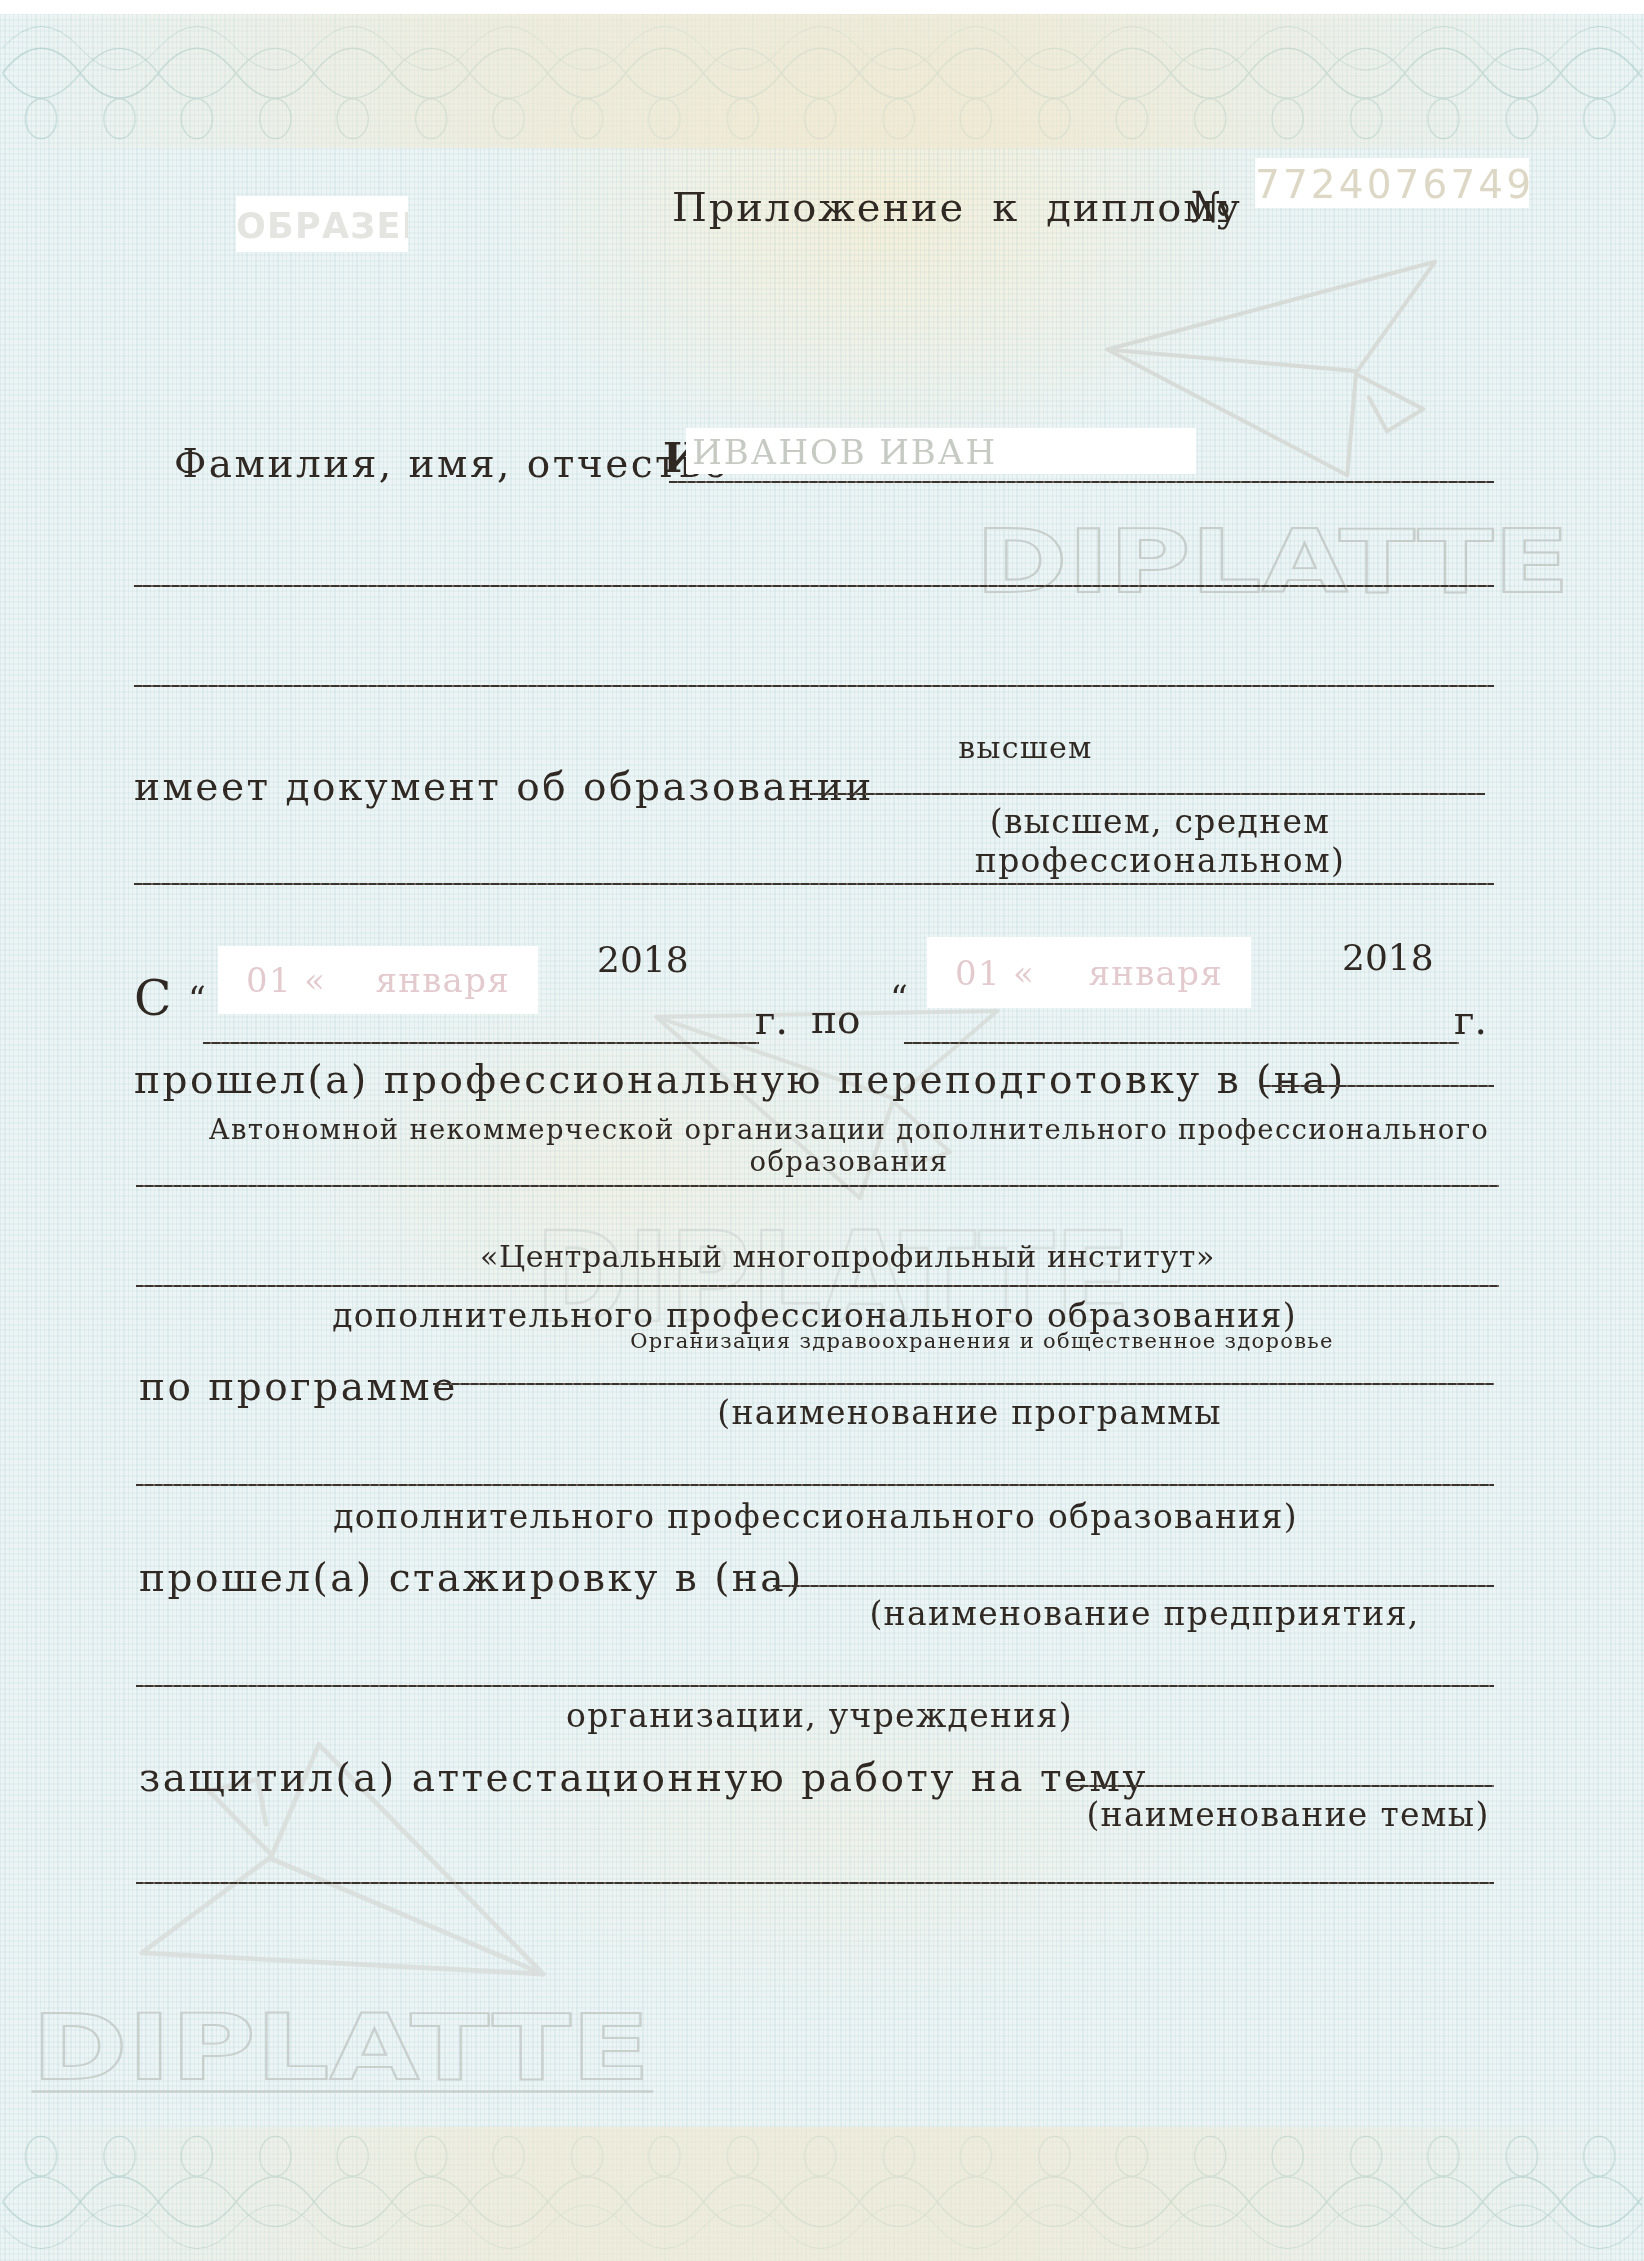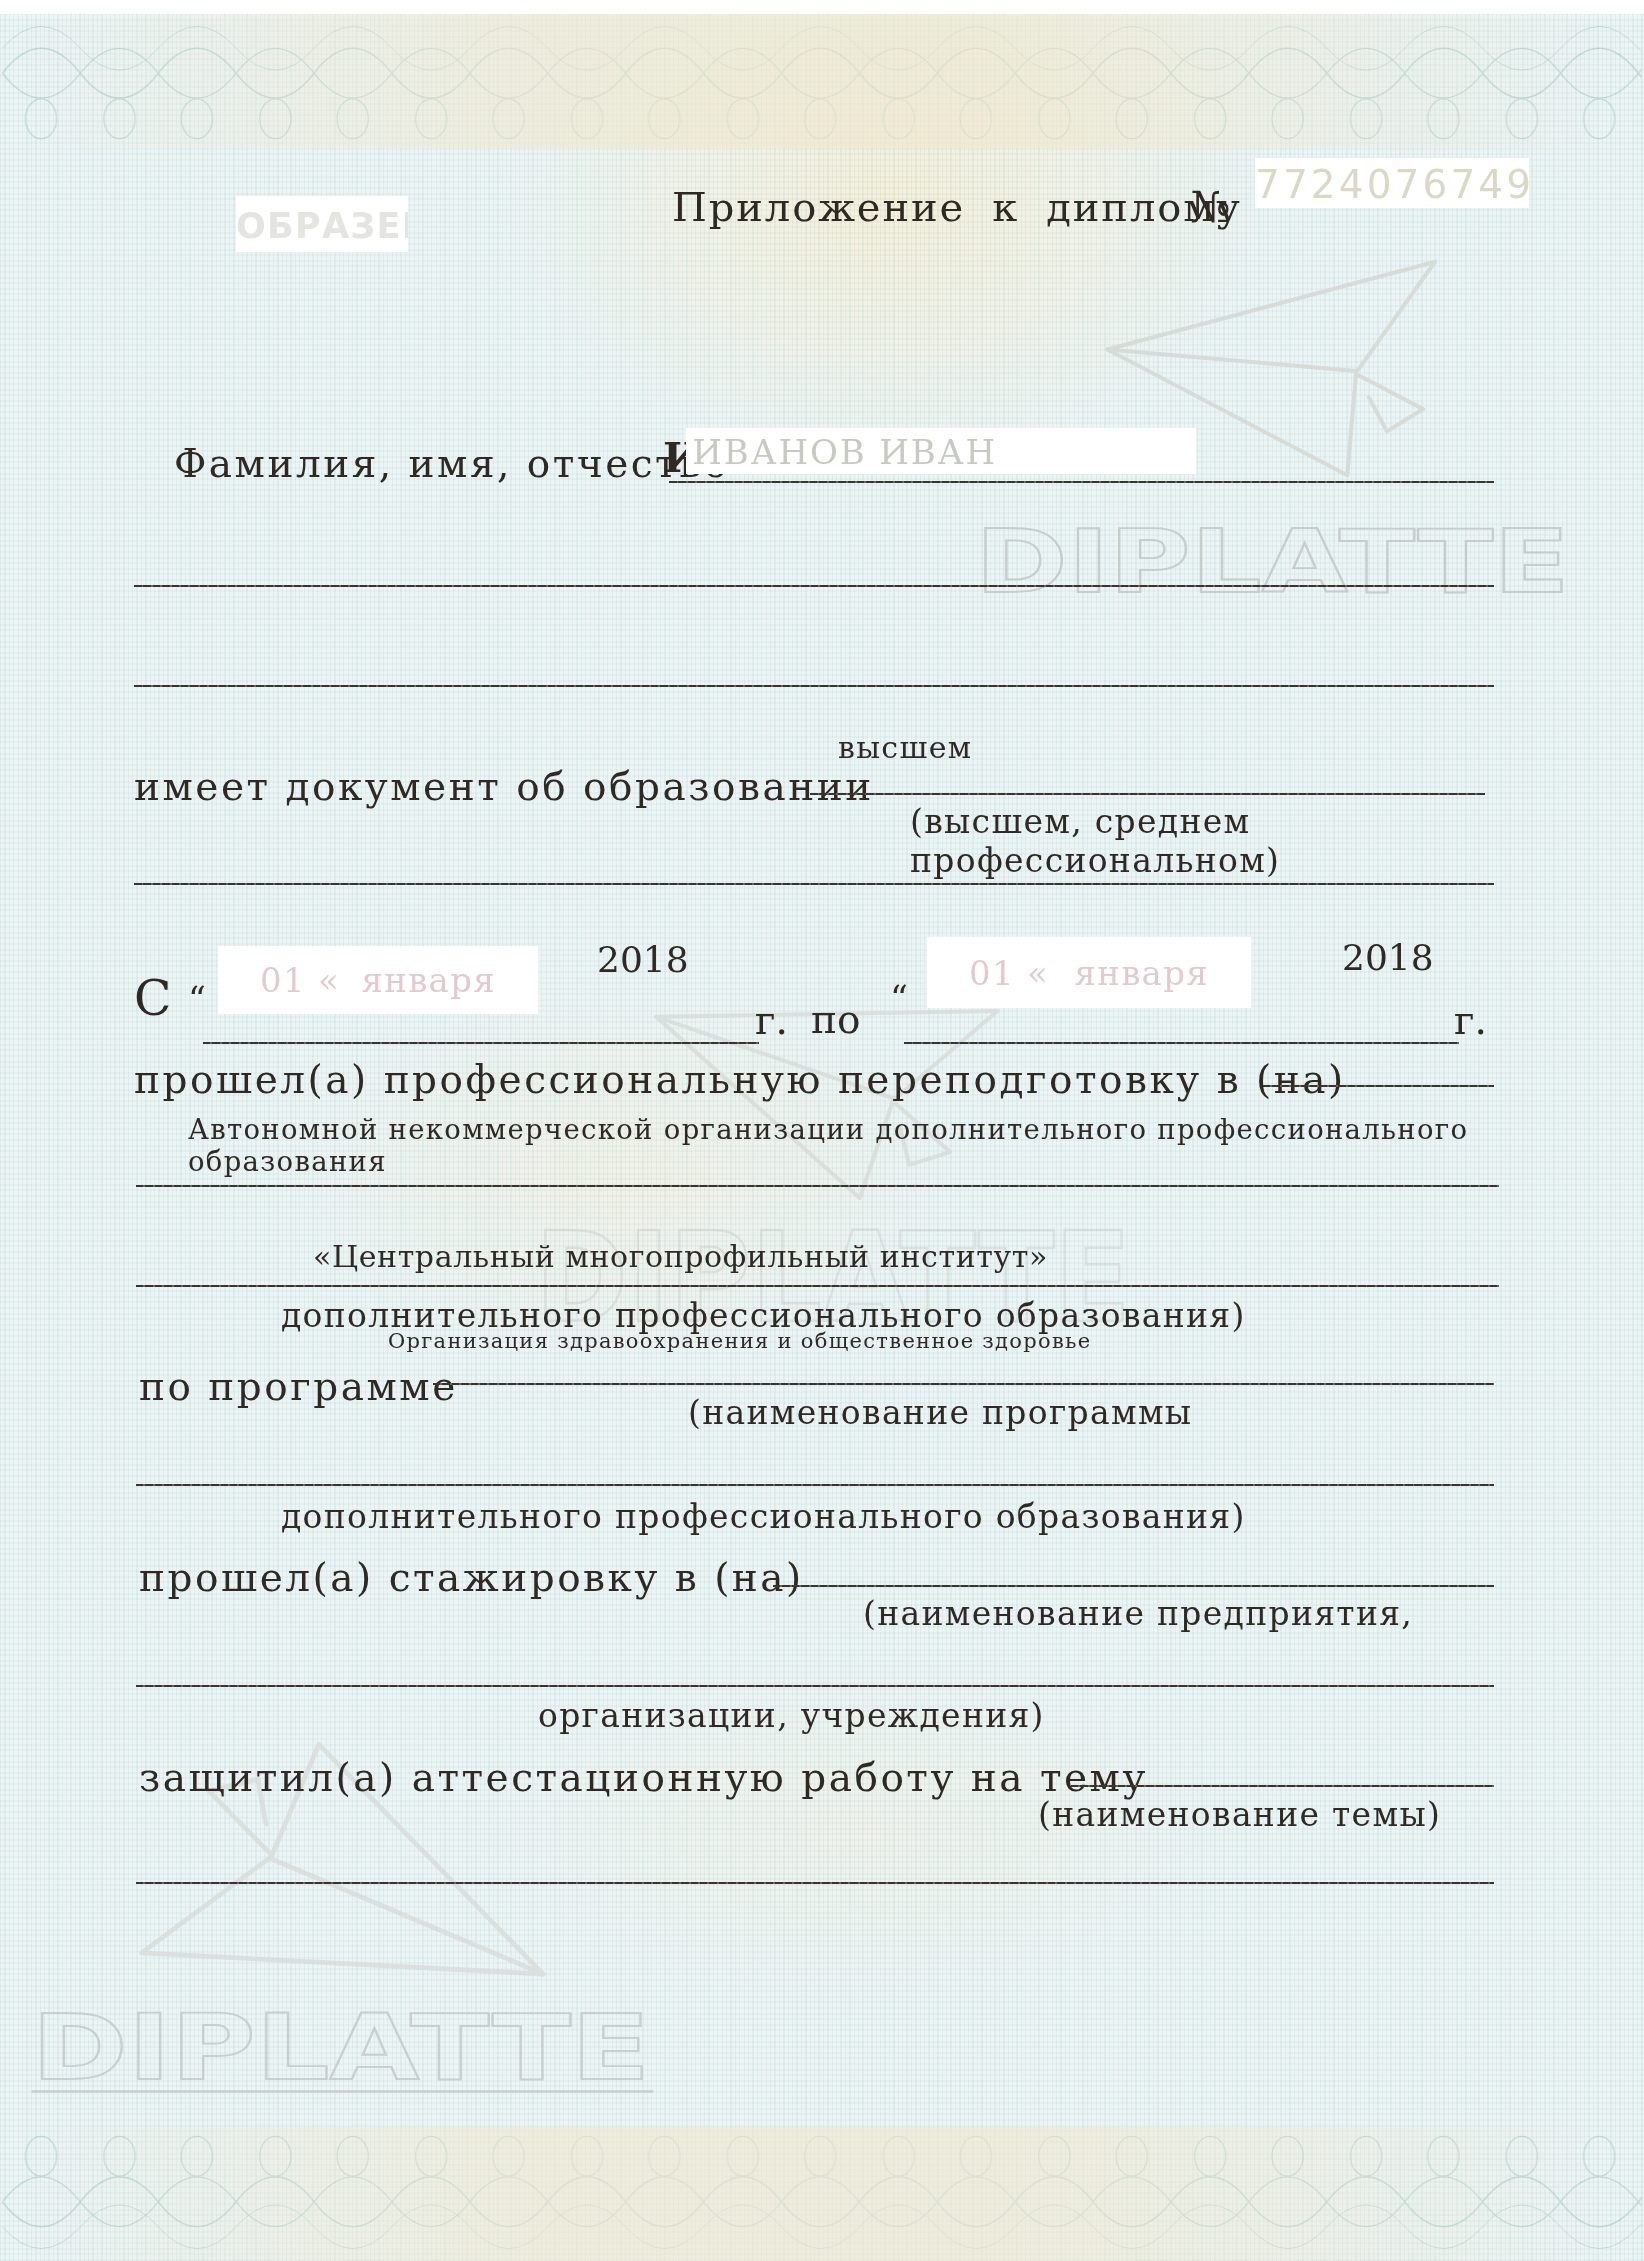--- a/index.html
+++ b/index.html
@@ -27,21 +27,21 @@
       linear-gradient(180deg, rgba(255,255,255,0.9) 0px, rgba(255,255,255,0) 19px);
   }
   .band{position:absolute;left:0;width:1644px;height:134px;}
   .band-top{top:13.8px;}
   .band-bottom{bottom:0;transform:scaleY(-1);}
   .edge-top{position:absolute;left:0;top:0;width:1644px;height:13.8px;background:#ffffff;}
 
   .abs{position:absolute;white-space:nowrap;}
   .label{font-size:39px;letter-spacing:2.5px;}
   .small{font-size:33px;letter-spacing:1.3px;}
-  .center{white-space:normal;}
+  .center{text-align:center;white-space:normal;}
 
   
   .rule{position:absolute;height:1.9px;
     background:repeating-linear-gradient(90deg,#3a332e 0 7.5px,#6e625a 7.5px 9.4px);}
   .r-name   {left:669px;top:481px; width:825px;}
   .r-full2  {left:134px; top:585px; width:1360px;}
   .r-full3  {left:134px; top:685px;width:1360px;}
   .r-edu    {left:810px;top:793px;width:675px;}
   .r-full4  {left:134px; top:883px;width:1360px;}
   .r-date1  {left:203px; top:1042px;width:556px;}
@@ -66,21 +66,21 @@
   .number-faint{font-family:"DejaVu Sans","Liberation Sans",sans-serif;
     font-size:39px;color:#ddd8c6;letter-spacing:3.1px;line-height:53px;text-align:center;}
   .bx-obrazec{left:236px;top:196px;width:172px;height:56px;}
   .obrazec-faint{font-family:"DejaVu Sans","Liberation Sans",sans-serif;font-weight:bold;
     font-size:35px;color:#e4e5e1;letter-spacing:1.3px;line-height:60px;text-align:center;}
   .bx-name{left:686px;top:428px;width:510px;height:46px;}
   .name-faint{font-size:34px;color:#c6cac2;letter-spacing:1.9px;line-height:49px;padding-left:6.3px;}
   .bx-from{left:218px;top:946px;width:320px;height:68px;}
   .bx-to{left:927px;top:937px;width:324px;height:71px;}
   .datebox-inner{display:flex;justify-content:space-between;align-items:center;height:100%;
-    padding:0 42px;font-size:34px;color:rgba(202,158,166,0.55);letter-spacing:1.3px;}
+    padding:0 28px;font-size:34px;color:rgba(202,158,166,0.55);letter-spacing:1.3px;}
 
   
   .name-label{left:146px;top:441px;margin-left:28px;}
   .name-initial{left:663px;top:434px;font-size:41px;font-weight:bold;}
 
   
   .edu-label{left:134px;top:748px;margin-top:16px;}
   .edu-value{left:838px;top:730px;width:375px;font-size:30px;letter-spacing:1.3px;}
   .edu-hint{left:910px;top:802px;width:500px;}
 

